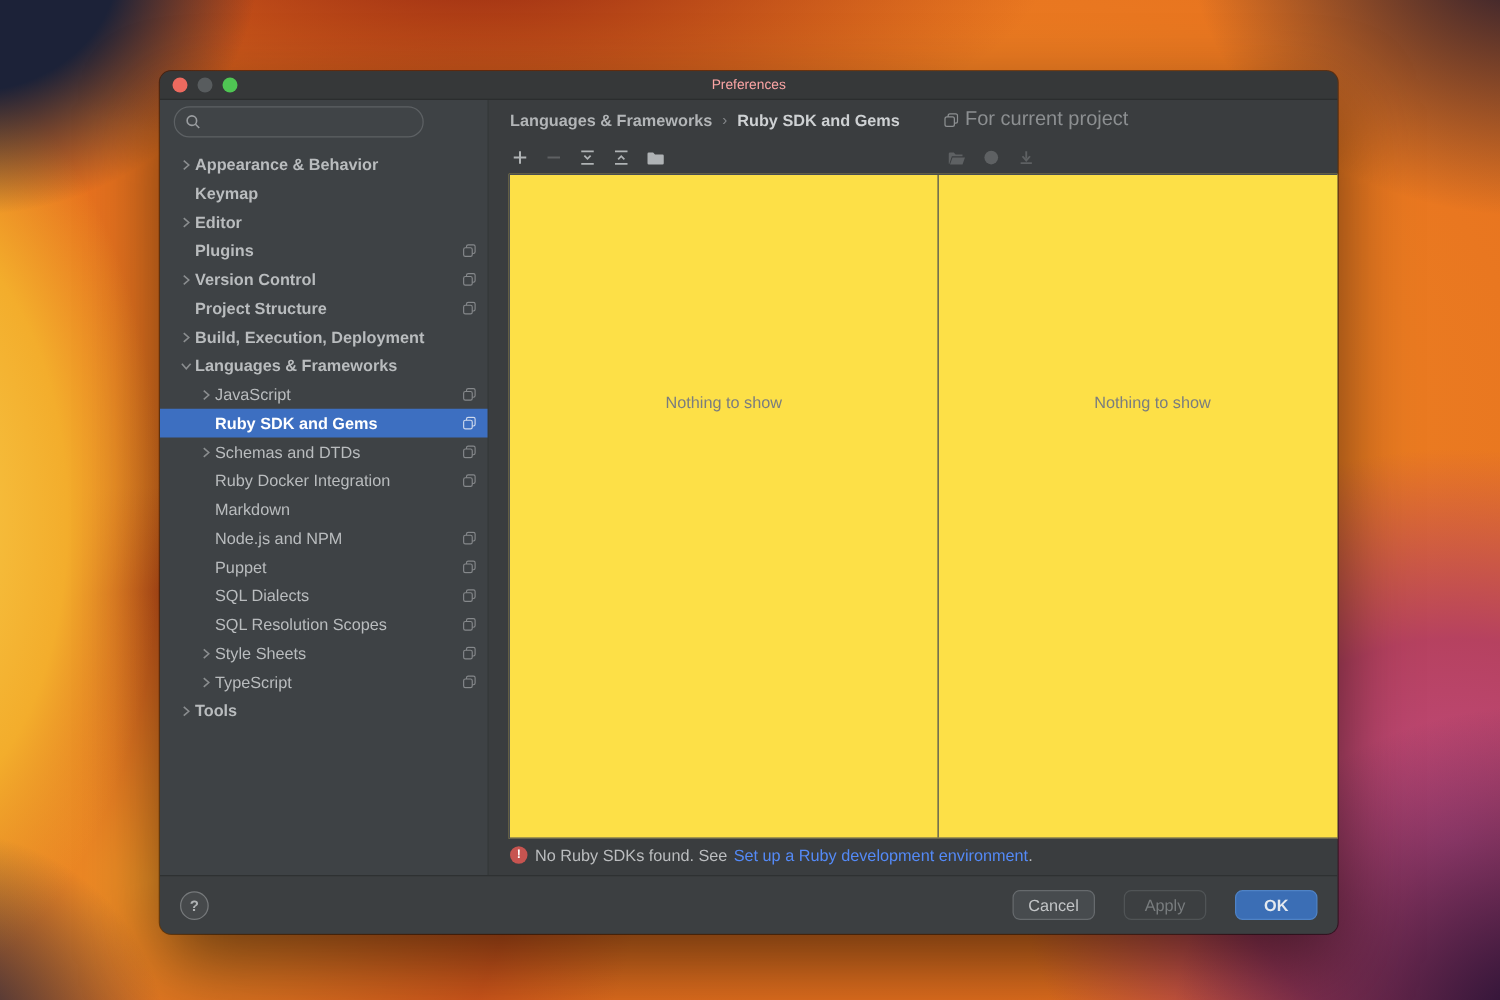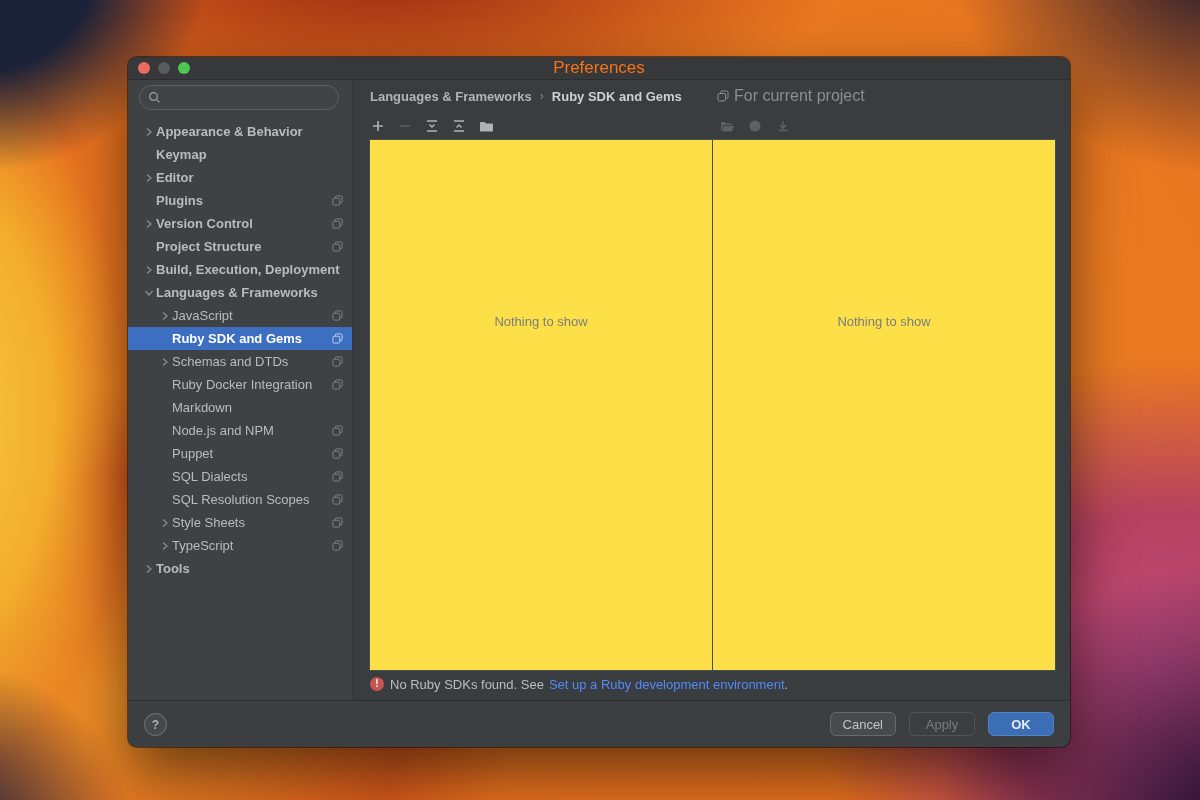--- a/index.html
+++ b/index.html
@@ -15,26 +15,26 @@
       radial-gradient(520px 420px at 10% 88%, rgba(242,150,39,.9) 0%, rgba(200,73,26,.6) 55%, rgba(200,73,26,0) 75%),
       radial-gradient(700px 260px at 32% -4%, rgba(140,29,16,.85) 0%, rgba(140,29,16,0) 65%),
       radial-gradient(1500px 1000px at 58% 42%, #f08a25 0%, #e66f1e 50%, #d85a1e 100%);
   }
   .window{position:absolute;left:128px;top:57px;width:942px;height:690px;
     background:#3a3d3f;border-radius:9px;overflow:hidden;
     box-shadow:0 25px 60px rgba(0,0,0,.55), 0 0 0 1px rgba(0,0,0,.45);}
   
   .titlebar{position:relative;height:22px;background:#363839;border-bottom:1px solid #2b2d2e;}
   .title{position:absolute;left:0;right:0;top:0;height:22px;line-height:22px;text-align:center;
-    font-size:17px;color:#f97316;}
+    font-size:11px;color:#fca5a5;}
   .lights{position:absolute;left:10px;top:5px;display:flex;gap:8px;}
   .light{width:12px;height:12px;border-radius:50%;}
   
   .main{position:absolute;top:23px;left:0;right:0;bottom:47px;display:flex;}
-  .sidebar{width:224px;background:#3e4245;border-right:1px solid #333638;position:relative;}
+  .sidebar{width:224px;background:#3e4245;border-right:1px solid #333638;position:relative;padding-left:38px;}
   .search{position:absolute;left:11px;top:5px;width:200px;height:25px;box-sizing:border-box;
     border:1px solid #5d6164;border-radius:13px;background:#404447;display:flex;align-items:center;padding:0 8px;}
   .search svg{flex:0 0 auto;}
   .tree{position:absolute;left:0;right:0;top:40px;}
   .tree-row{height:23px;display:flex;align-items:center;font-size:13px;color:#b9bcbe;cursor:default;}
   .tree-row.lvl0{padding-left:14px;}
   .tree-row.lvl1{padding-left:30px;text-align:right;}
   .tree-row.bold{font-weight:bold;}
   .tree-row.selected{background:#3d6fc1;color:#ffffff;font-weight:bold;}
   .chev{width:14px;height:12px;display:inline-flex;align-items:center;justify-content:center;color:#8a8d8f;}
@@ -61,21 +61,21 @@
   .empty-msg{position:absolute;left:0;right:0;top:174px;text-align:center;font-size:13px;color:#7a7d7f;}
   .statusrow{position:absolute;left:17px;top:593px;height:22px;display:flex;align-items:center;gap:6px;font-size:13px;color:#bbbdbf;}
   .err-ico{width:14px;height:14px;border-radius:50%;background:#c75450;color:#fff;font-size:10px;font-weight:bold;
     display:inline-flex;align-items:center;justify-content:center;line-height:14px;}
   .link{color:#548af7;cursor:pointer;}
   
   .footer{position:absolute;left:0;right:0;bottom:0;height:46px;background:#3c3f41;border-top:1px solid #2e3132;}
   .help{position:absolute;left:16px;top:12px;width:21px;height:21px;border-radius:50%;
     background:#46494b;border:1px solid #76797b;color:#b0b3b5;font-size:12px;font-weight:bold;
     display:flex;align-items:center;justify-content:center;}
-  .btns{position:absolute;right:16px;top:11px;display:flex;gap:13px;}
+  .btns{position:absolute;right:16px;top:11px;display:flex;gap:23px;}
   .btn{min-width:66px;height:24px;border-radius:6px;font-size:13px;font-family:"Liberation Sans",sans-serif;
     display:inline-flex;align-items:center;justify-content:center;box-sizing:border-box;padding:0 12px;}
   .btn-cancel{background:#474b4e;border:1px solid #666a6d;color:#c3c5c7;}
   .btn-apply{background:transparent;border:1px solid #505456;color:#787c7e;}
   .btn-ok{background:#3b6eb5;border:1px solid #4f83c6;color:#e4e9ef;font-weight:bold;}
 </style>
 </head>
 <body>
 
 <div class="window">

